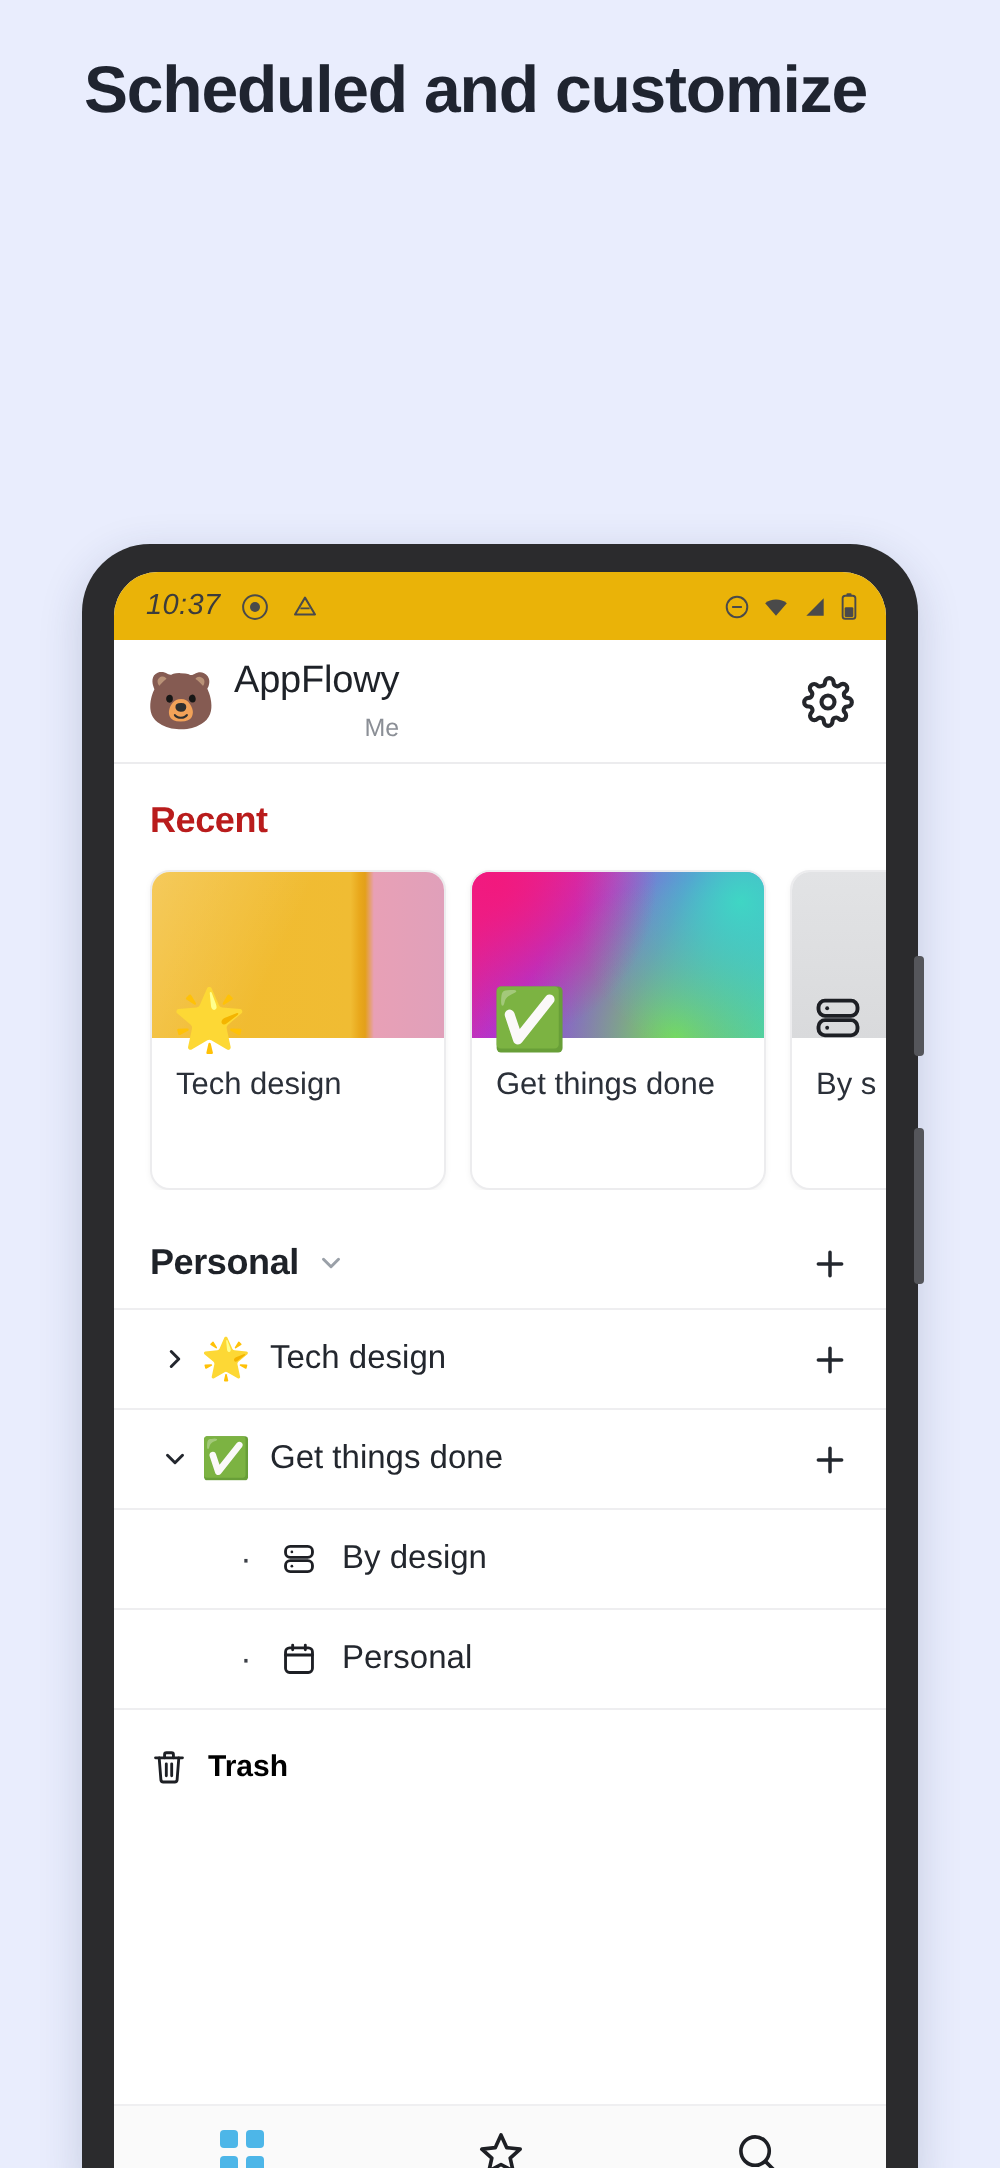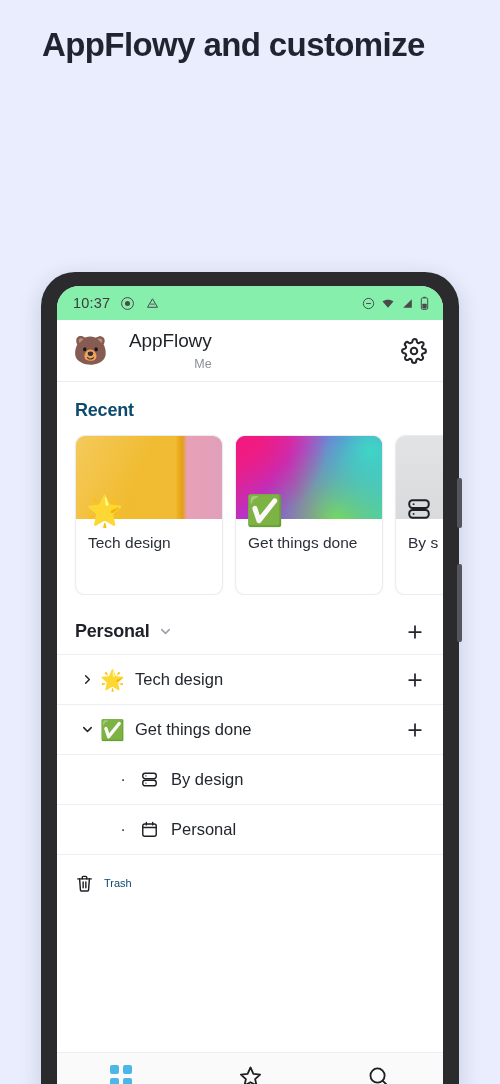--- a/index.html
+++ b/index.html
@@ -37,47 +37,47 @@
   .screen {
     position: absolute; left: 16px; top: 14px;
     width: 386px; height: 806px;
     background: #ffffff;
     border-radius: 22px 22px 0 0;
     overflow: hidden;
   }
 
   
   .statusbar {
-    height: 34px; background: #86efac;
+    height: 34px; background: #eab308;
     display: flex; align-items: center;
-    padding: 0 14px 0 16px; color: #3c3c3c;
+    padding: 0 14px 0 16px; color: #3c3c3c; font-style: italic;
   }
   .sb-left { display: flex; align-items: center; gap: 10px; }
   .sb-time { font-size: 14.5px; font-weight: 500; letter-spacing: 0.2px; }
   .sb-right { margin-left: auto; display: flex; align-items: center; gap: 6px; }
 
   
   .appbar {
     height: 62px; display: flex; align-items: center;
     padding: 0 16px 0 16px; background: #fff;
     border-bottom: 1px solid #ececee;
   }
   .avatar {
     width: 34px; height: 34px; font-size: 28px; line-height: 34px;
     text-align: center; flex: none;
   }
-  .appmeta { margin-left: 22px; display: flex; flex-direction: column; gap: 5px; }
+  .appmeta { margin-left: 10px; display: flex; flex-direction: column; gap: 5px; }
   .app-title { font-size: 19px; font-weight: 500; color: #1e2228; letter-spacing: -0.1px; }
   .app-sub { font-size: 12.5px; color: #8b8f96; text-align: right; }
   .gear { margin-left: auto; width: 26px; height: 26px; }
 
   
   .section-recent { padding: 18px 0 0 0; }
   .recent-title {
-    font-size: 18px; font-weight: 700; color: #0c4a6e;
+    font-size: 18px; font-weight: 700; color: #b91c1c;
     padding: 0 0 0 18px; letter-spacing: -0.2px;
   }
   .cards {
     display: flex; gap: 12px; padding: 14px 0 0 18px; overflow: hidden;
   }
   .card {
     width: 148px; flex: none; height: 160px;
     background: #fff; border-radius: 10px;
     border: 1px solid #ececee;
     box-shadow: 0 1px 3px rgba(0,0,0,0.05);
@@ -123,21 +123,21 @@
     border-bottom: 1px solid #eeeef0;
   }
   .row .twisty { width: 24px; flex: none; display: flex; align-items: center; justify-content: center; }
   .row .bullet { width: 24px; flex: none; text-align: center; font-size: 17px; color: #3b3f46; line-height: 1; }
   .row .r-emoji { font-size: 20px; width: 28px; flex: none; text-align: center; line-height: 1; }
   .row .r-icon { width: 28px; flex: none; display: flex; align-items: center; justify-content: center; }
   .row .r-label { font-size: 16.5px; color: #23272e; margin-left: 8px; white-space: nowrap; }
   .row.indent1 { padding-left: 36px; }
   .row.indent2 { padding-left: 54px; }
   .trash-row { display: flex; align-items: center; height: 56px; padding: 0 18px; }
-  .trash-row .r-label { font-size: 11px; color: #0c4a6e; margin-left: 10px; font-weight: 400; }
+  .trash-row .r-label { font-size: 15px; color: #000000; margin-left: 10px; font-weight: 700; }
 
   
   .bottomnav {
     position: absolute; left: 0; right: 0; bottom: 0; height: 40px;
     background: #fafafa; border-top: 1px solid #efeff1;
     display: flex; align-items: flex-start; padding-top: 12px;
   }
   .nav-item { flex: 1; display: flex; justify-content: center; }
   .nav-grid { width: 22px; height: 22px; position: relative; }
   .nav-grid i {
@@ -146,21 +146,21 @@
   .nav-grid i:nth-child(1){ left:0; top:0; } .nav-grid i:nth-child(2){ right:0; top:0; }
   .nav-grid i:nth-child(3){ left:0; bottom:0; } .nav-grid i:nth-child(4){ right:0; bottom:0; }
   svg { display: block; }
 </style>
 </head>
 <body>
 
 <div class="page">
 
   <div class="headline">
-    <span>AppFlowy and customize</span>
+    <span>Scheduled and customize</span>
   </div>
 
   <div class="phone">
     <div class="side-btn b1"></div>
     <div class="side-btn b2"></div>
 
     <div class="screen">
 
       <div class="statusbar">
         <div class="sb-left">

